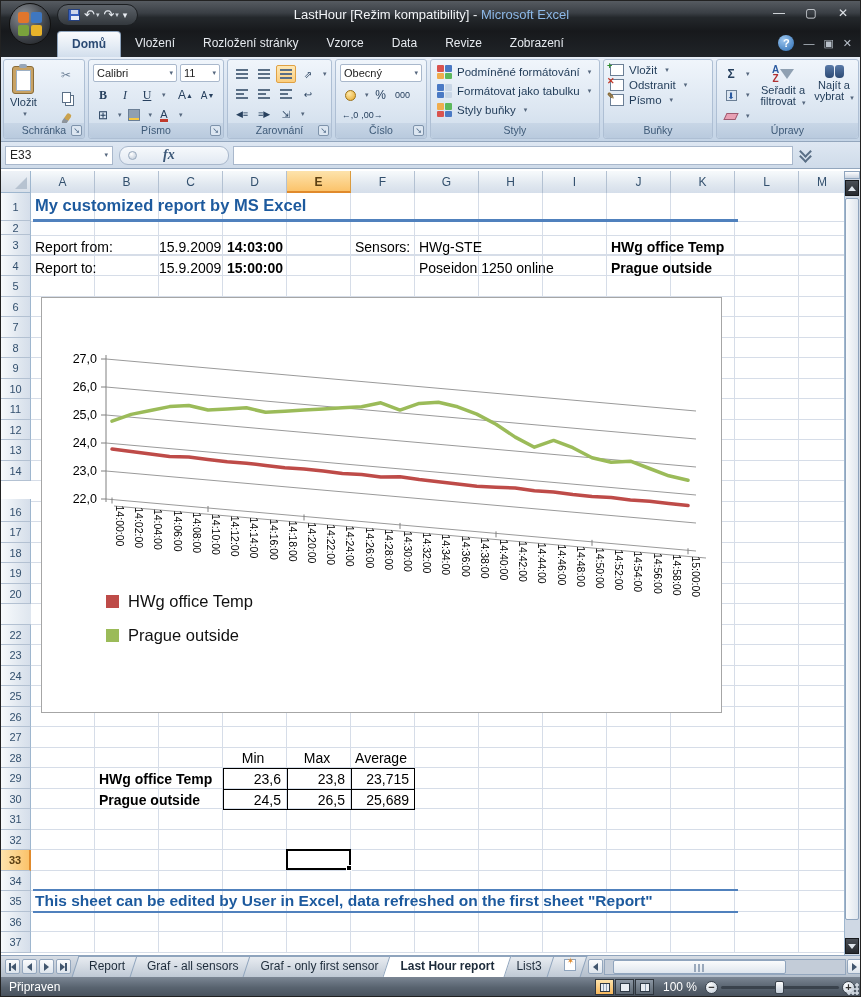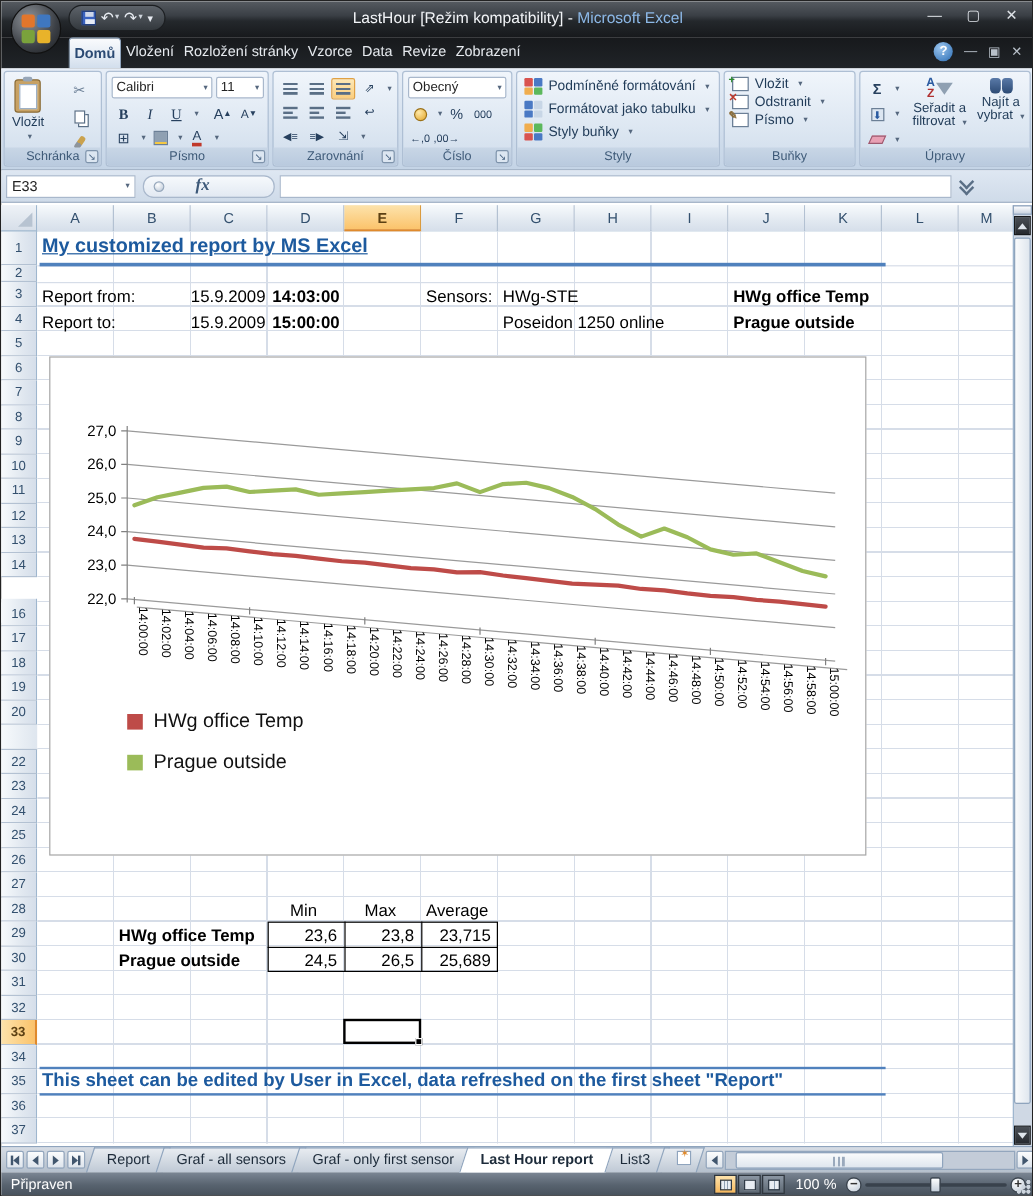--- a/index.html
+++ b/index.html
@@ -23,21 +23,21 @@
 .mini-drop { font-size:7px; color:#cfd5dc; margin-left:1px; }
 .title-text { position:absolute; top:6px; width:100%; text-align:center; font-size:13px; color:#f2f4f7; }
 .title-text .appname { color:#8db9e8; }
 .winbtns { position:absolute; right:8px; top:5px; display:flex; gap:10px; color:#dfe3e8; font-size:12px; }
 .winbtns span { width:22px; text-align:center; }
 
 
 .tabrow { position:absolute; left:0; top:30px; width:861px; height:26px;
   background:linear-gradient(#17191c,#202428); }
 .rtabs { position:absolute; left:56px; top:30px; height:26px; display:flex; }
-.rtab { padding:5px 4px 4px; font-size:12px; color:#e6eaef; }
+.rtab { padding:5px 14px 4px; font-size:12px; color:#e6eaef; }
 .rtab.active { background:linear-gradient(#fafbfd,#e3ebf4 60%,#d2deec); color:#2b4a73;
   border-radius:4px 4px 0 0; border:1px solid #8fa4bd; border-bottom:none; font-weight:bold; }
 .tabrow-right { position:absolute; right:8px; top:34px; display:flex; gap:9px; align-items:center; }
 .helpball { width:16px; height:16px; border-radius:50%; background:radial-gradient(circle at 35% 30%, #9cc6ef,#2a6cb3);
   color:#fff; font-size:11px; font-weight:bold; text-align:center; line-height:16px; }
 .tabrow-right .wb { color:#b9c1ca; font-size:11px; }
 
 
 .ribbon { position:absolute; left:0; top:56px; width:861px; height:85px;
   background:linear-gradient(#e7eef7,#d4e0ee 55%,#c4d4e6); border-bottom:1px solid #93a6bd; }
@@ -101,21 +101,21 @@
 
 .sheet { position:absolute; left:30px; top:192px; width:815px; height:762px; background:#fff; overflow:hidden; }
 .vlines { position:absolute; left:0; top:0; width:815px; height:760px;
   background:repeating-linear-gradient(90deg, transparent 0 63px, #d6dde8 63px 64px); }
 .hlines { position:absolute; left:0; top:42px; width:815px; height:718px;
   background:repeating-linear-gradient(180deg, transparent 0 19.5px, #d6dde8 19.5px 20.5px); }
 .hline12 { position:absolute; left:0; width:815px; height:1px; background:#d6dde8; }
 .cell { position:absolute; font-size:14px; color:#000; white-space:nowrap; }
 .cell.b { font-weight:bold; }
 .cell.r { text-align:right; }
-.blue-title { font-size:16.5px; font-weight:bold; color:#1d5a9e;text-decoration:underline; }
+.blue-title { font-size:16.5px; font-weight:bold; color:#1d5a9e; }
 .blue-border { position:absolute; background:#5081bd; }
 .banner-text { font-size:15.5px; font-weight:bold; color:#1d5a9e; }
 .sel-cell { position:absolute; border:2px solid #000; background:transparent; }
 .sel-cell:after { content:""; position:absolute; right:-3px; bottom:-3px; width:4px; height:4px; background:#000; border:1px solid #fff; }
 
 
 .tbox { position:absolute; border:1.5px solid #000; }
 .tline-v { position:absolute; width:1px; background:#000; }
 .tline-h { position:absolute; height:1px; background:#000; }
 

